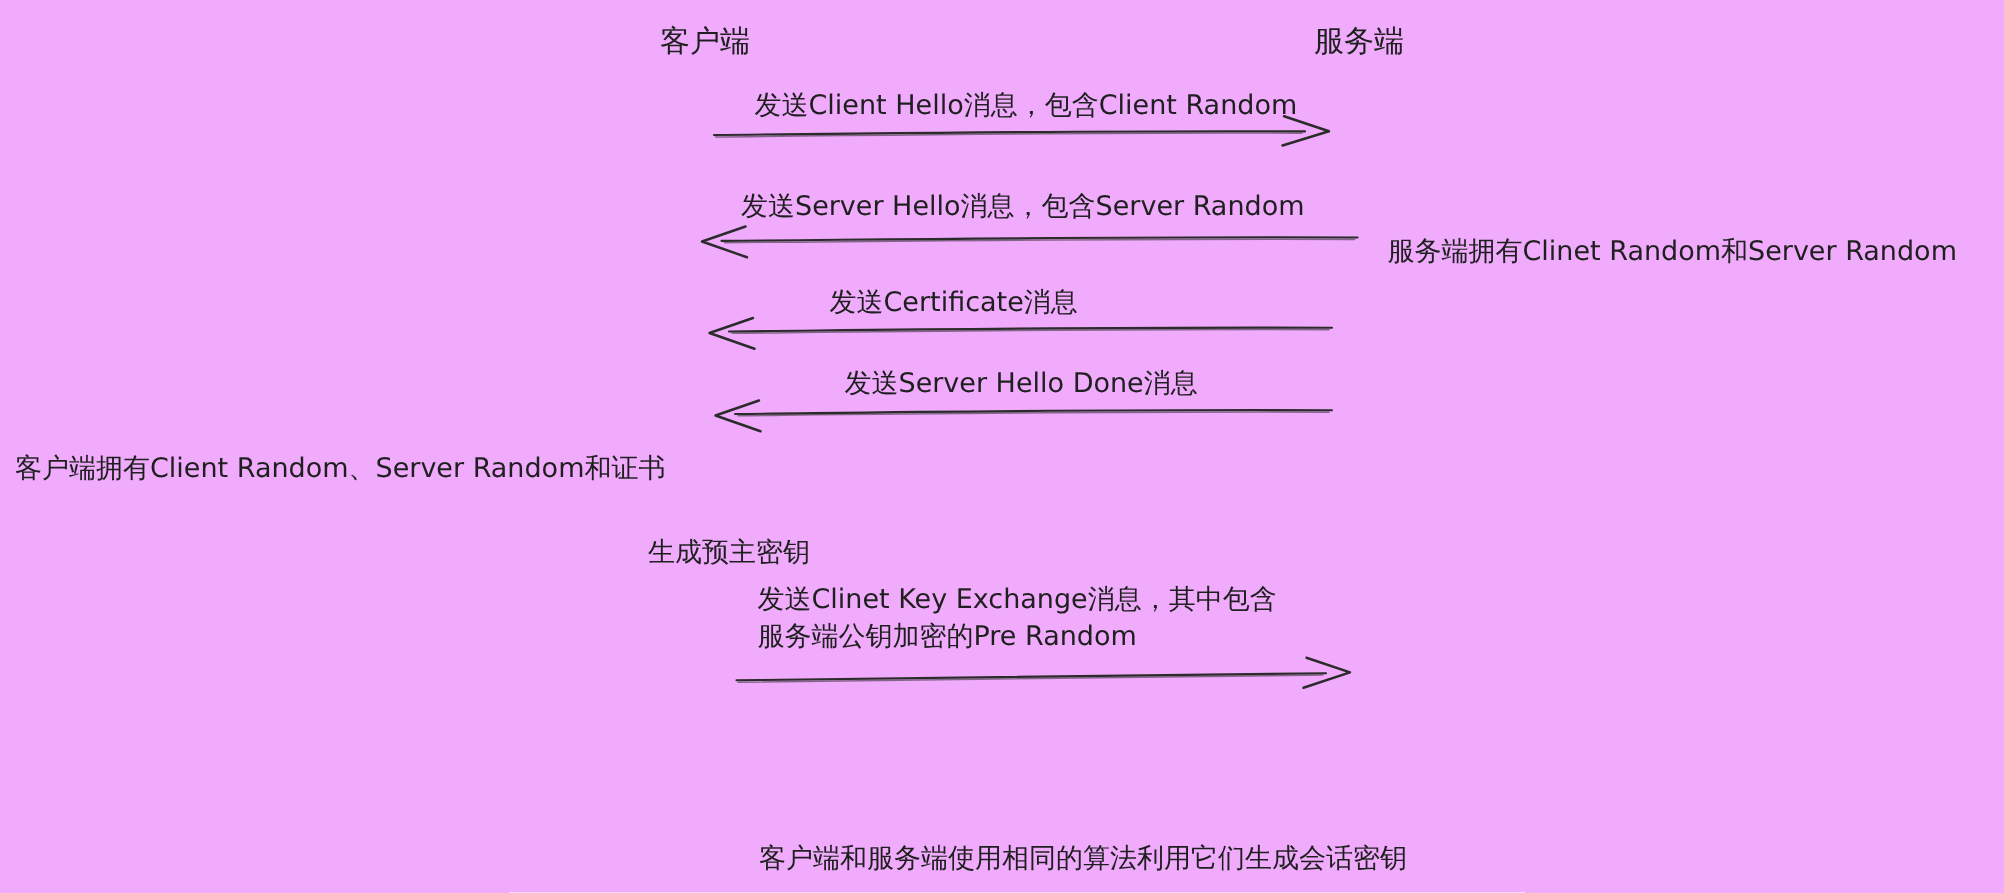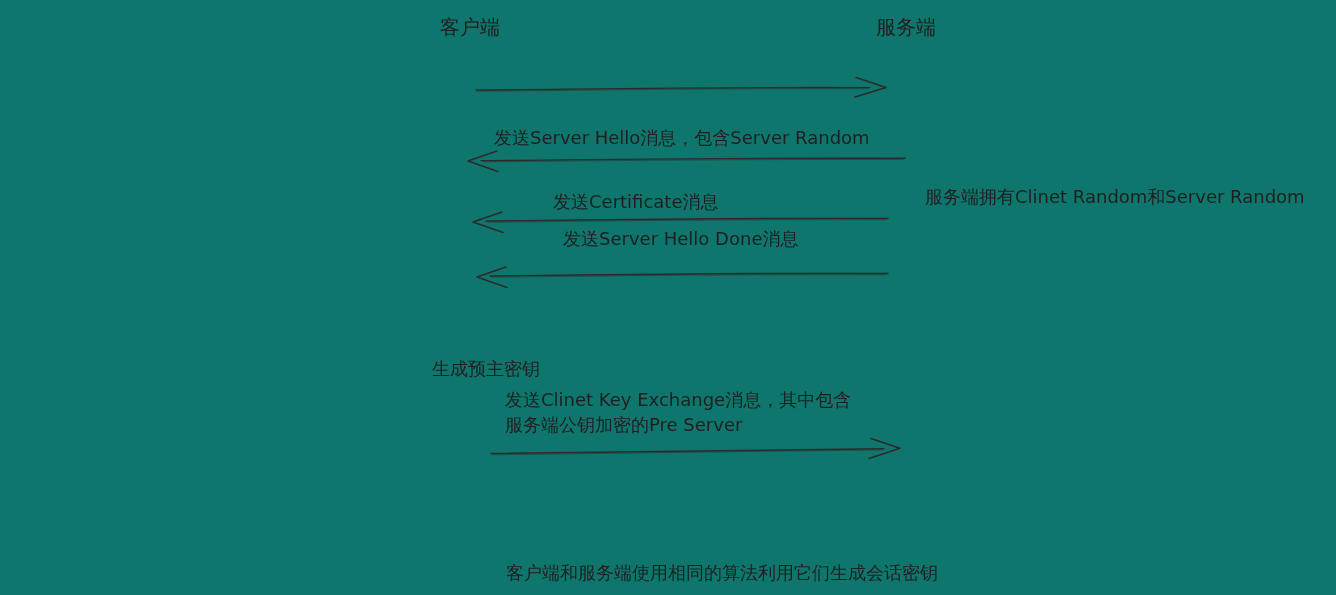--- a/index.html
+++ b/index.html
@@ -4,21 +4,21 @@
 <style>
   html, body {
     margin: 0;
     padding: 0;
     background: #ffffff;
   }
   .canvas {
     position: relative;
     width: 1336px;
     height: 595px;
-    background: #0f766e;
+    background: #f0abfc;
     font-family: "DejaVu Sans", "Liberation Sans", sans-serif;
     color: #1f1f1f;
     overflow: hidden;
   }
   .txt {
     position: absolute;
     white-space: nowrap;
     font-size: 18px;
     line-height: 22px;
     color: #1f1f1f;
@@ -49,27 +49,29 @@
   }
 </style>
 </head>
 <body>
 
 <div class="canvas">
 
   <div class="txt actor" style="left:440px; top:16px">客户端</div>
   <div class="txt actor" style="left:876px; top:16px">服务端</div>
 
+  <div class="txt" style="left:503px; top:60px">发送Client Hello消息，包含Client Random</div>
   <div class="txt" style="left:494px; top:127px">发送Server Hello消息，包含Server Random</div>
   <div class="txt" style="left:553px; top:191px">发送Certificate消息</div>
-  <div class="txt" style="left:563px; top:228px">发送Server Hello Done消息</div>
+  <div class="txt" style="left:563px; top:245px">发送Server Hello Done消息</div>
   <div class="txt" style="left:505px; top:389px">发送Clinet Key Exchange消息，其中包含</div>
-  <div class="txt" style="left:505px; top:414px">服务端公钥加密的Pre Server</div>
+  <div class="txt" style="left:505px; top:414px">服务端公钥加密的Pre Random</div>
 
-  <div class="txt" style="left:925px; top:186px">服务端拥有Clinet Random和Server Random</div>
+  <div class="txt" style="left:925px; top:157px">服务端拥有Clinet Random和Server Random</div>
+  <div class="txt" style="left:10px; top:302px">客户端拥有Client Random、Server Random和证书</div>
   <div class="txt" style="left:432px; top:358px">生成预主密钥</div>
   <div class="txt" style="left:506px; top:562px">客户端和服务端使用相同的算法利用它们生成会话密钥</div>
 
   <svg class="arrows" width="1336" height="595" viewBox="0 0 1336 595">
 
     <g>
       <path d="M476,90 C 610,88.8 740,86.8 870,87.6"></path>
       <path class="shadow" d="M477,91.3 C 612,90 742,88 868,88.8"></path>
       <path class="head" d="M856,77.5 L886,87.5 L855,97"></path>
     </g>

